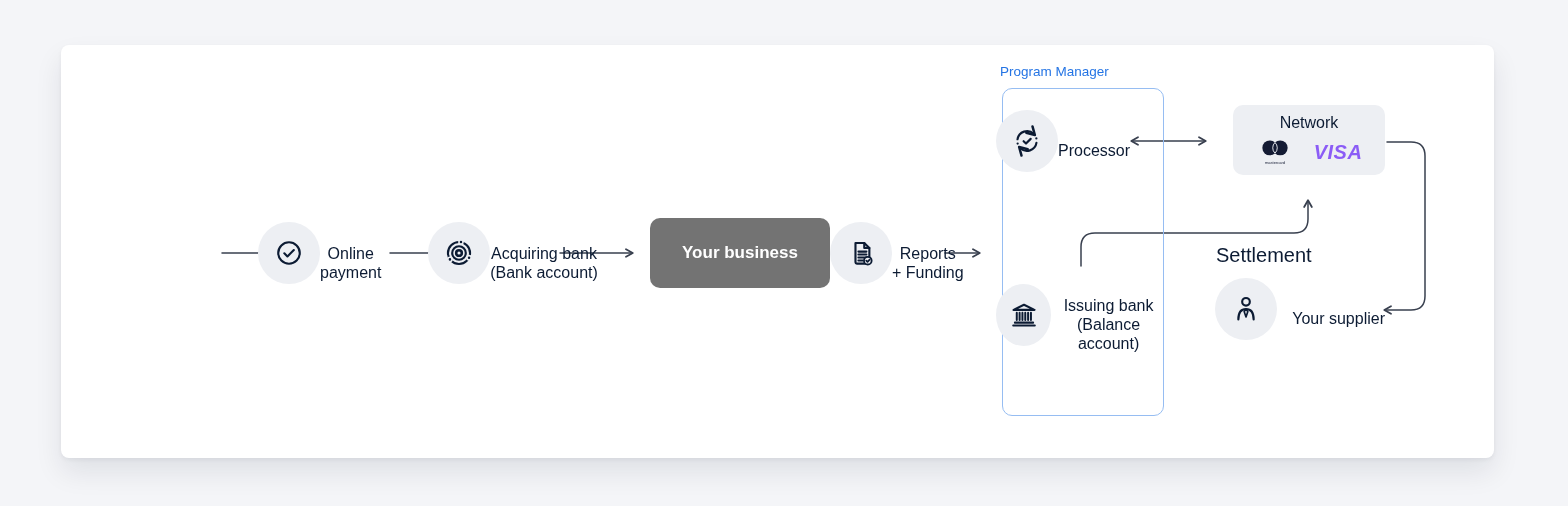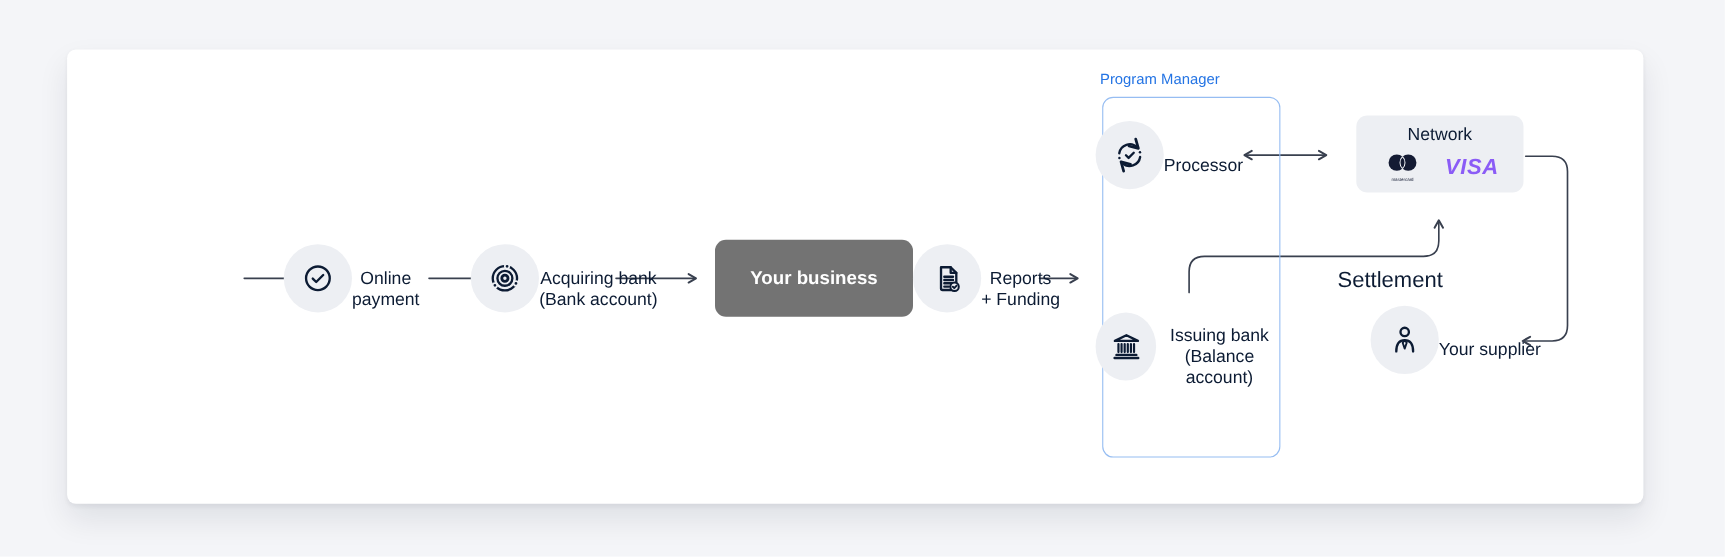--- a/index.html
+++ b/index.html
@@ -30,21 +30,21 @@
   }
   .node-label span{display:block;}
 
   
   .n-traveller{left:27px;top:177px;}
   .n-online{left:197px;top:177px;}
   .n-acquiring{left:367px;top:177px;justify-content:center;}
   .n-reports{left:769px;top:177px;}
   .n-processor{left:935px;top:65px;}
   .n-issuing{left:935px;top:232px;}
-  .n-supplier{left:1185px;top:233px;}
+  .n-supplier{left:1154px;top:233px;justify-content:space-between;}
 
   .biz-btn{
     position:absolute;left:589px;top:173px;width:180px;height:70px;
     background:#737373;border-radius:10px;border:none;
     display:flex;align-items:center;justify-content:center;
     color:#ffffff;font-size:17px;font-weight:700;
     font-family:"Liberation Sans", sans-serif;
   }
 
   .pm-box{

